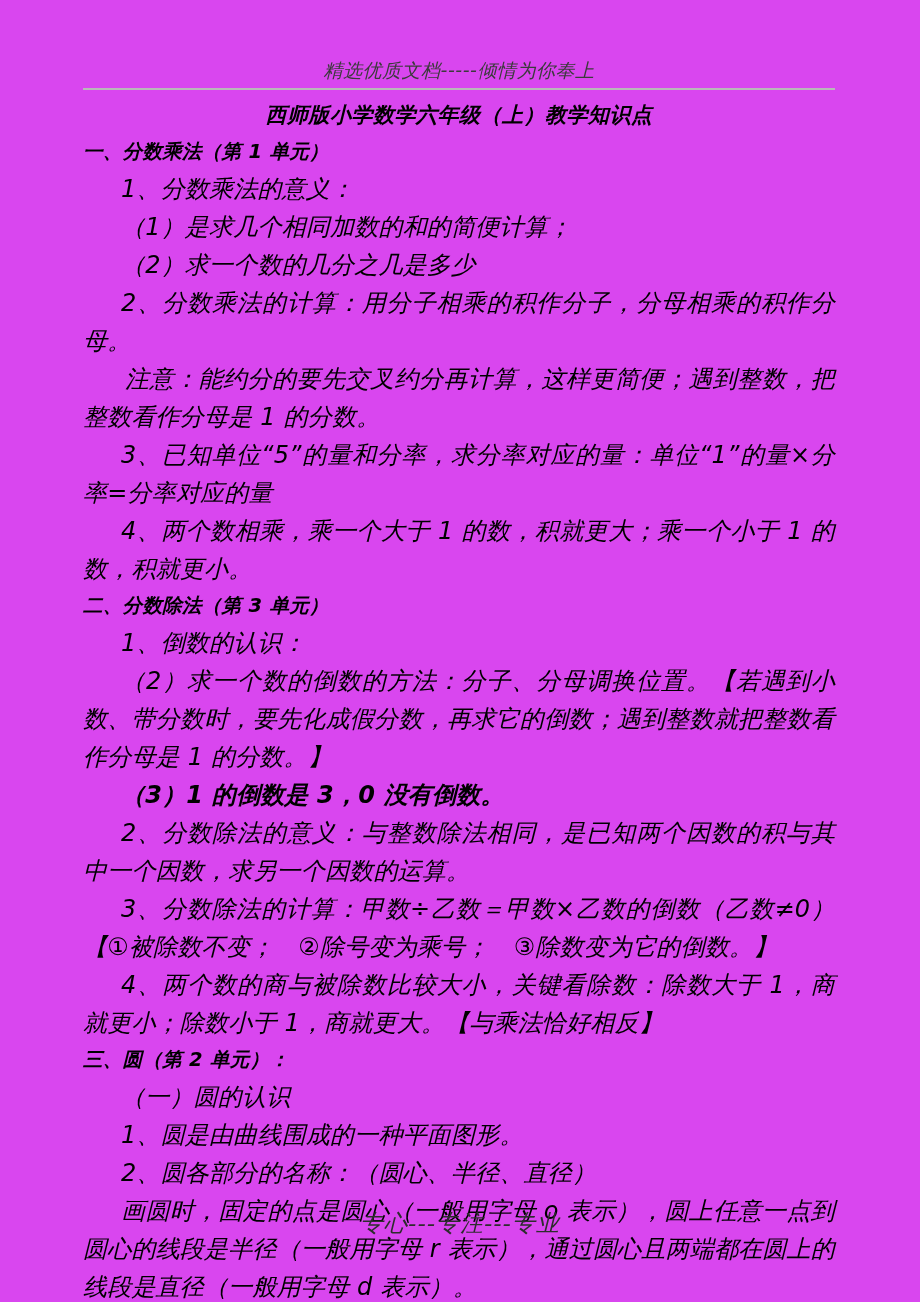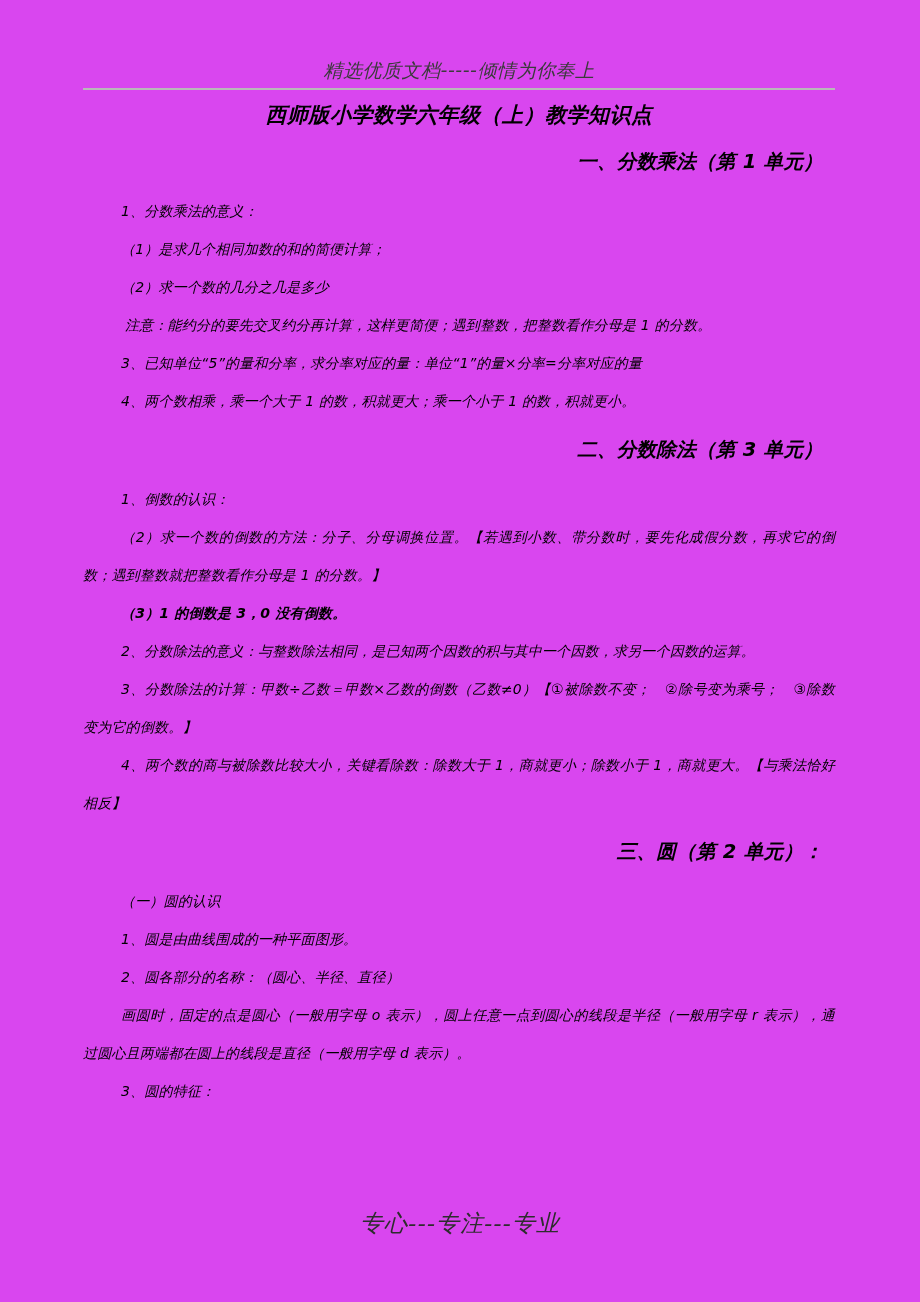--- a/index.html
+++ b/index.html
@@ -55,27 +55,26 @@
     line-height: 34px;
     font-weight: bold;
     letter-spacing: 0.5px;
   }
 
   
   .h2 {
     font-size: 19.5px;
     line-height: 36px;
     font-weight: bold;
-    margin: 12px;
+    margin: 0;
     text-indent: 0;
     letter-spacing: 0.3px;
-    text-align: right;
   }
   p.body {
-    font-size: 14px;
+    font-size: 24px;
     line-height: 38px;
     margin: 0;
     text-indent: 38px;
     letter-spacing: 0.2px;
     text-align: justify;
     text-justify: inter-ideograph;
   }
   p.body.tight {
     text-indent: 42px;
   }
@@ -107,20 +106,21 @@
       <div class="header-text">精选优质文档-----倾情为你奉上</div>
     </div>
     <hr class="header-rule">
 
     <h1 class="doc-title">西师版小学数学六年级（上）教学知识点</h1>
 
     <h2 class="h2">一、分数乘法（第 1 单元）</h2>
     <p class="body">1、分数乘法的意义：</p>
     <p class="body">（1）是求几个相同加数的和的简便计算；</p>
     <p class="body">（2）求一个数的几分之几是多少</p>
+    <p class="body">2、分数乘法的计算：用分子相乘的积作分子，分母相乘的积作分母。</p>
     <p class="body tight">注意：能约分的要先交叉约分再计算，这样更简便；遇到整数，把整数看作分母是 1 的分数。</p>
     <p class="body">3、已知单位“5”的量和分率，求分率对应的量：单位“1”的量×分率=分率对应的量</p>
     <p class="body">4、两个数相乘，乘一个大于 1 的数，积就更大；乘一个小于 1 的数，积就更小。</p>
 
     <h2 class="h2">二、分数除法（第 3 单元）</h2>
     <p class="body">1、倒数的认识：</p>
 
 
     <p class="body">（2）求一个数的倒数的方法：分子、分母调换位置。【若遇到小数、带分数时，要先化成假分数，再求它的倒数；遇到整数就把整数看作分母是 1 的分数。】</p>
     <p class="body bold">（3）1 的倒数是 3，0 没有倒数。</p>

